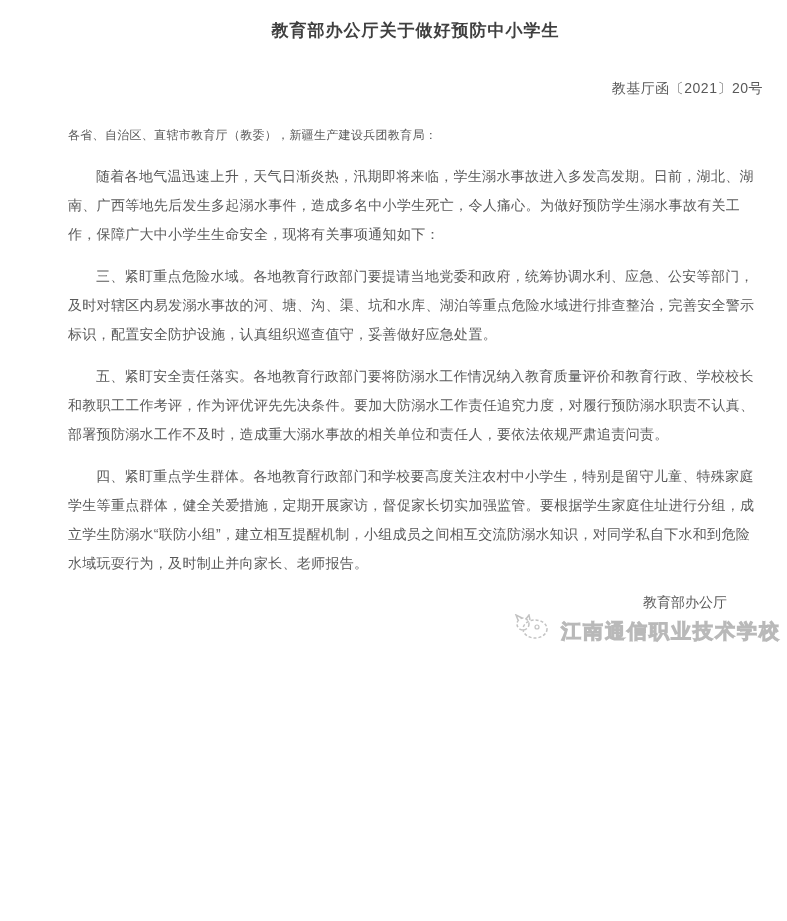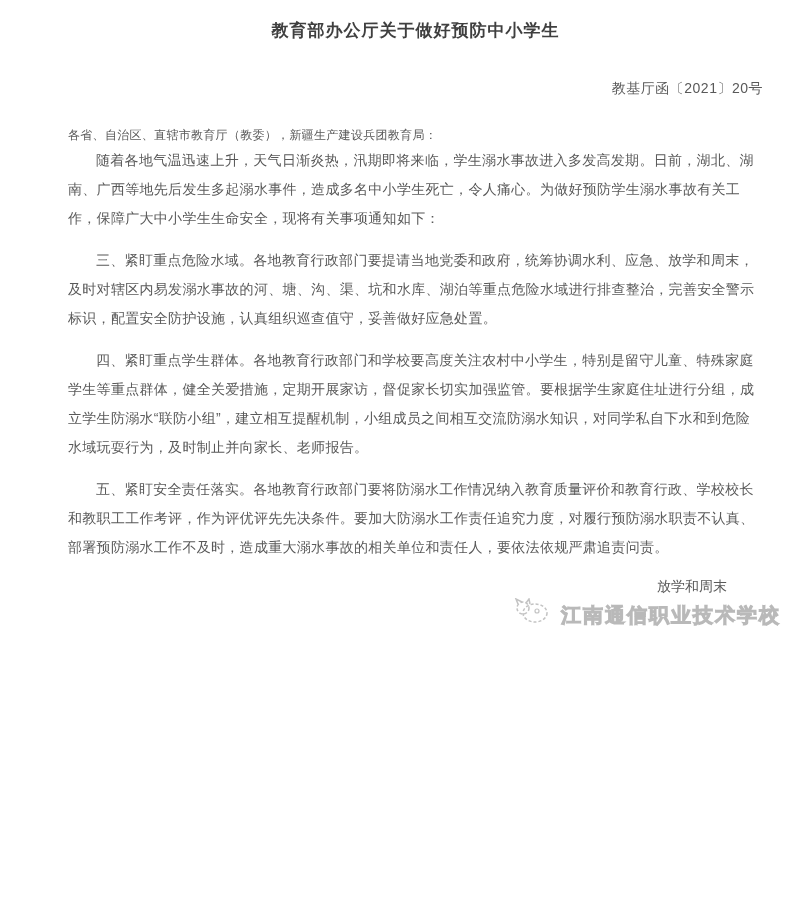--- a/index.html
+++ b/index.html
@@ -41,21 +41,21 @@
   }
   .para {
     font-size: 14px;
     color: #595959;
     line-height: 29px;
     letter-spacing: 0.3px;
     text-indent: 2em;
     margin: 13px 0 0 0;
     text-align: left;
   }
-  .para:first-of-type { margin-top: 0; }
+  .para:first-of-type { margin-top: 16px; }
   .signature {
     text-align: right;
     padding-right: 36px;
     color: #595959;
     font-size: 14px;
     margin-top: 14px;
     line-height: 20px;
   }
   .watermark-row {
     text-align: right;
@@ -86,25 +86,25 @@
 
   <div class="doc-title">
     <div>教育部办公厅关于做好预防中小学生</div>
   </div>
 
   <div class="doc-number">教基厅函〔2021〕20号</div>
 
   <div class="salutation">各省、自治区、直辖市教育厅（教委），新疆生产建设兵团教育局：</div>
 
   <p class="para">随着各地气温迅速上升，天气日渐炎热，汛期即将来临，学生溺水事故进入多发高发期。日前，湖北、湖南、广西等地先后发生多起溺水事件，造成多名中小学生死亡，令人痛心。为做好预防学生溺水事故有关工作，保障广大中小学生生命安全，现将有关事项通知如下：</p>
-  <p class="para">三、紧盯重点危险水域。各地教育行政部门要提请当地党委和政府，统筹协调水利、应急、放学和周末，及时对辖区内易发溺水事故的河、塘、沟、渠、坑和水库、湖泊等重点危险水域进行排查整治，完善安全警示标识，配置安全防护设施，认真组织巡查值守，妥善做好应急处置。</p>
+  <p class="para">三、紧盯重点危险水域。各地教育行政部门要提请当地党委和政府，统筹协调水利、应急、公安等部门，及时对辖区内易发溺水事故的河、塘、沟、渠、坑和水库、湖泊等重点危险水域进行排查整治，完善安全警示标识，配置安全防护设施，认真组织巡查值守，妥善做好应急处置。</p>
+  <p class="para">五、紧盯安全责任落实。各地教育行政部门要将防溺水工作情况纳入教育质量评价和教育行政、学校校长和教职工工作考评，作为评优评先先决条件。要加大防溺水工作责任追究力度，对履行预防溺水职责不认真、部署预防溺水工作不及时，造成重大溺水事故的相关单位和责任人，要依法依规严肃追责问责。</p>
   <p class="para">四、紧盯重点学生群体。各地教育行政部门和学校要高度关注农村中小学生，特别是留守儿童、特殊家庭学生等重点群体，健全关爱措施，定期开展家访，督促家长切实加强监管。要根据学生家庭住址进行分组，成立学生防溺水“联防小组”，建立相互提醒机制，小组成员之间相互交流防溺水知识，对同学私自下水和到危险水域玩耍行为，及时制止并向家长、老师报告。</p>
-  <p class="para">五、紧盯安全责任落实。各地教育行政部门要将防溺水工作情况纳入教育质量评价和教育行政、学校校长和教职工工作考评，作为评优评先先决条件。要加大防溺水工作责任追究力度，对履行预防溺水职责不认真、部署预防溺水工作不及时，造成重大溺水事故的相关单位和责任人，要依法依规严肃追责问责。</p>
 
-  <div class="signature">放学和周末</div>
+  <div class="signature">教育部办公厅</div>
 
   <div class="watermark-row">
     <span class="watermark-logo">
       <svg width="38" height="26" viewBox="0 0 38 26" fill="none" xmlns="http://www.w3.org/2000/svg">
         <ellipse cx="22" cy="15" rx="12" ry="9" stroke="#c3c3c3" stroke-width="1.5" stroke-dasharray="3 2" fill="none"></ellipse>
         <circle cx="10" cy="10" r="6" stroke="#c3c3c3" stroke-width="1.5" stroke-dasharray="3 2" fill="none"></circle>
         <path d="M5 6 L3 1 L9 4" stroke="#c3c3c3" stroke-width="1.5" fill="none"></path>
         <path d="M13 5 L16 1 L17 6" stroke="#c3c3c3" stroke-width="1.5" fill="none"></path>
         <circle cx="24" cy="13" r="2" stroke="#c3c3c3" stroke-width="1.2" fill="none"></circle>
       </svg>

